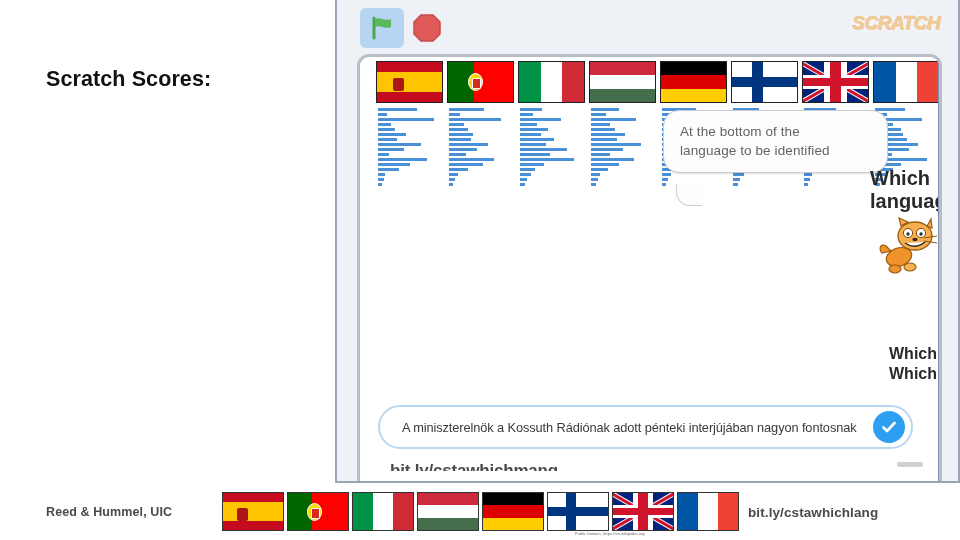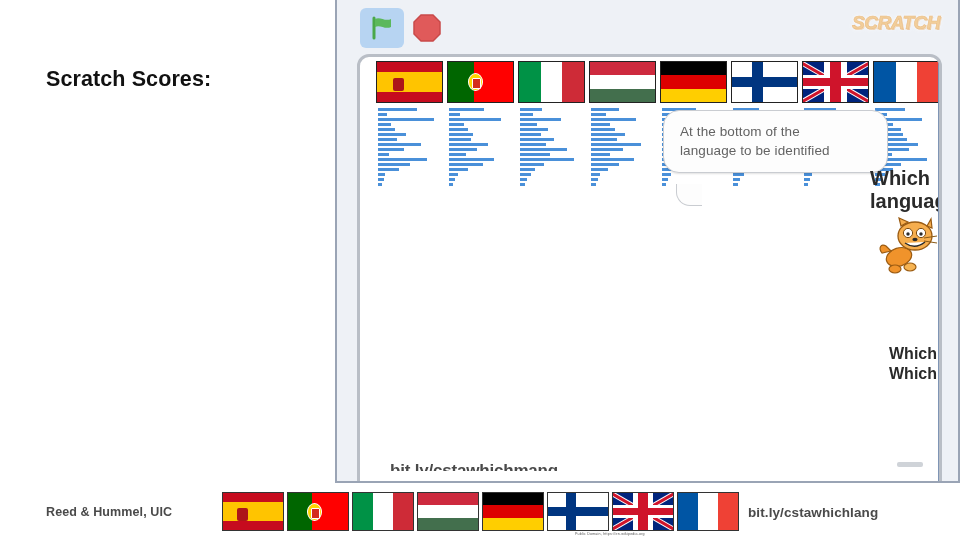--- a/index.html
+++ b/index.html
@@ -422,20 +422,28 @@
           </svg>
         </div>
 
         <div class="show-scores">
           <div>Which</div>
           <div>Which</div>
         </div>
 
         <div class="panel-divider"></div>
 
+        <div class="ask-bar">
+          <div class="ask-text" placeholder="Type your answer here...">A miniszterelnök a Kossuth Rádiónak adott pénteki interjújában nagyon fontosnak</div>
+          <div class="ask-ok">
+            <svg width="18" height="18" viewBox="0 0 18 18">
+              <path d="M3.5 9.5 L7 13 L14.5 5" stroke="#fff" stroke-width="2.6" fill="none" stroke-linecap="round" stroke-linejoin="round"></path>
+            </svg>
+          </div>
+        </div>
 
         <div class="stage-url">bit.ly/cstawhichmang</div>
         <div class="stage-url-clip"></div>
         <div class="stage-slider"></div>
 
       </div>
     </div>
   </div>
 
   <div class="footer">

